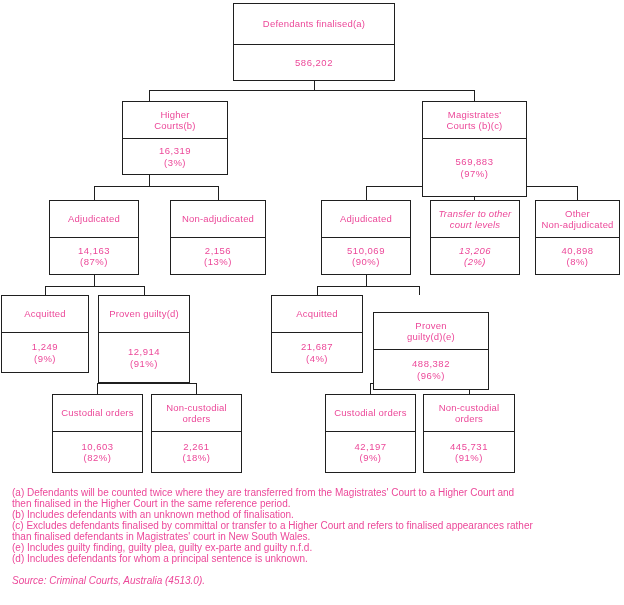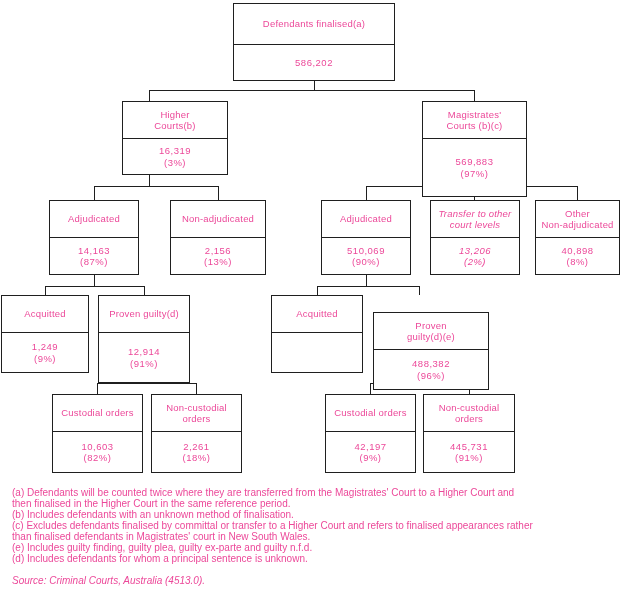--- a/index.html
+++ b/index.html
@@ -179,20 +179,24 @@
   <div class="node" id="n-h-proven">
     <div class="cell label">Proven guilty(d)</div>
     <div class="cell value">
       <span>12,914</span>
       <span>(91%)</span>
     </div>
   </div>
 
   <div class="node" id="n-m-acq">
     <div class="cell label">Acquitted</div>
+    <div class="cell value">
+      <span>21,687</span>
+      <span>(4%)</span>
+    </div>
   </div>
 
   <div class="node" id="n-m-proven">
     <div class="cell label">Proven
 guilty(d)(e)</div>
     <div class="cell value">
       <span>488,382</span>
       <span>(96%)</span>
     </div>
   </div>

